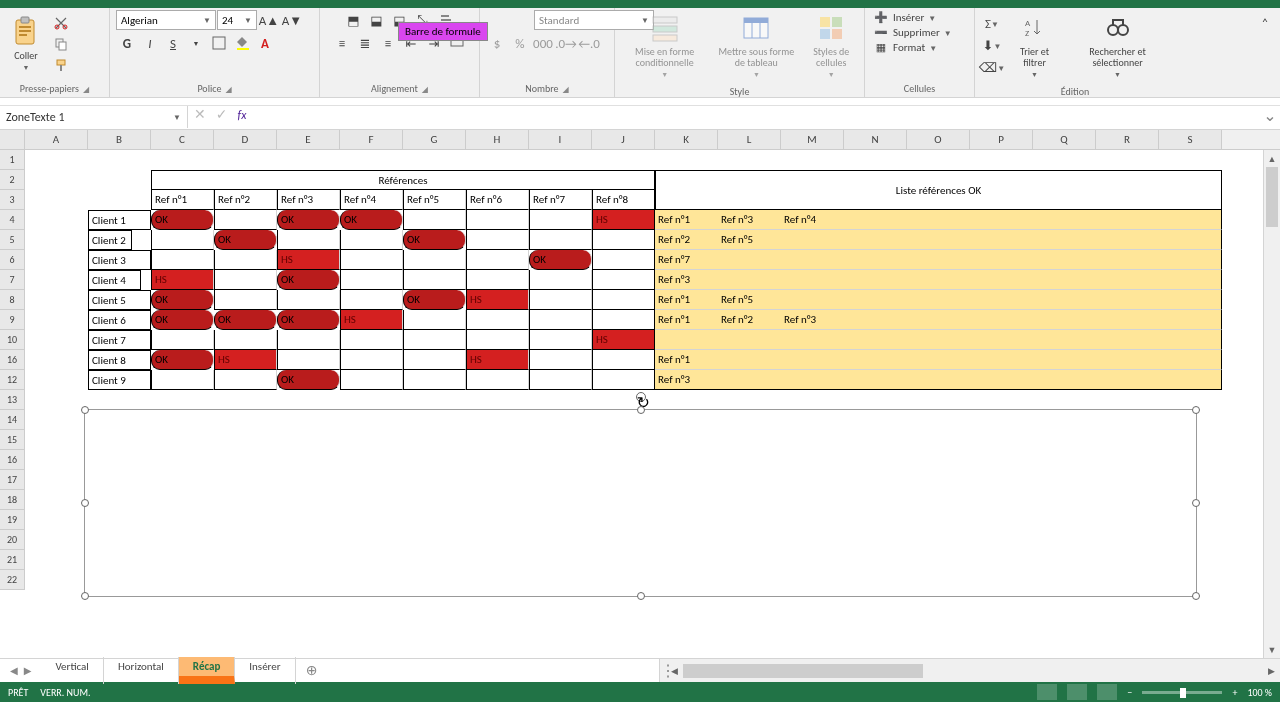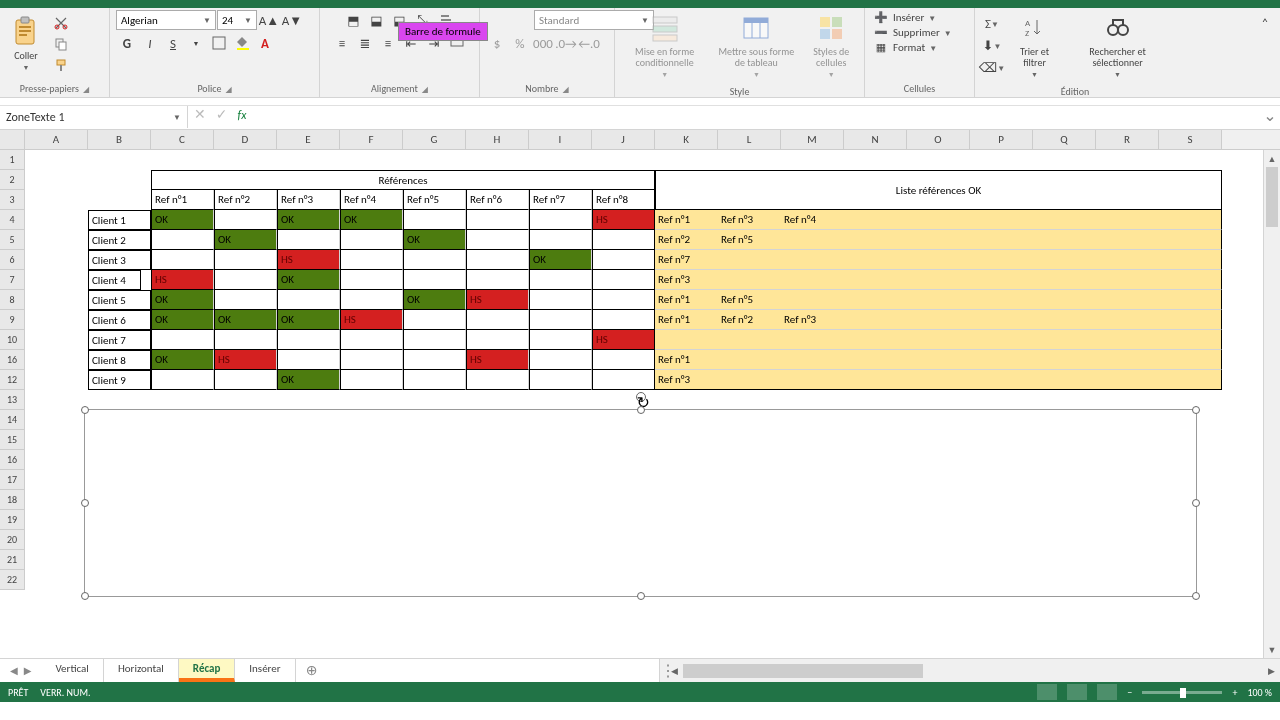--- a/index.html
+++ b/index.html
@@ -27,21 +27,21 @@
 .num-select { width: 120px; height: 20px; border: 1px solid #ababab; background: #fff; font-size: 11px; padding: 0 4px; display: flex; align-items: center; justify-content: space-between; color: #888; margin-left: 48px; }
 .drop-arrow { font-size: 8px; color: #666; }
 
 .cell-menu-row { display: flex; align-items: center; gap: 4px; font-size: 11px; color: #444; padding: 1px 2px; cursor: pointer; }
 .cell-menu-row .mini-icon { width: 16px; text-align: center; }
 
 
 .formula-bar { height: 24px; border-bottom: 1px solid #d4d4d4; display: flex; align-items: flex-start; background: #fff; }
 .name-box { width: 188px; height: 22px; border-right: 1px solid #d4d4d4; display: flex; align-items: center; padding: 0 6px; font-size: 12px; color: #333; justify-content: space-between; }
 .fx-controls { display: flex; align-items: center; padding: 0 6px; gap: 10px; color: #bbb; font-size: 14px; }
-.fx-label { font-style: italic; color: #15803d; font-size: 12px; }
+.fx-label { font-style: italic; color: #4c1d95; font-size: 12px; }
 .formula-input { flex: 1; height: 100%; padding: 0 6px; font-size: 12px; position: relative; }
 .formula-expand { width: 20px; text-align: center; color: #888; cursor: pointer; }
 
 .tooltip { position: absolute; top: 22px; left: 398px; background: #d946ef; border: 1px solid #888; padding: 2px 6px; font-size: 11px; z-index: 10; }
 
 
 .grid-wrap { position: relative; height: 548px; overflow: hidden; }
 .col-headers { display: flex; height: 20px; background: #f0f0f0; border-bottom: 1px solid #ccc; position: sticky; top: 0; }
 .col-headers .corner { width: 25px; border-right: 1px solid #ccc; background: #e8e8e8; }
 .col-h { flex: 0 0 63px; border-right: 1px solid #ccc; text-align: center; font-size: 11px; color: #444; line-height: 20px; background: #e8e8e8; }
@@ -49,21 +49,21 @@
 .sheet-body { position: relative; height: 528px; overflow: hidden; }
 .rows { position: absolute; left: 0; top: 0; }
 .row-h { width: 25px; height: 20px; border-right: 1px solid #ccc; border-bottom: 1px solid #ccc; text-align: center; font-size: 10px; color: #444; line-height: 20px; background: #e8e8e8; }
 
 .cells { position: absolute; left: 25px; top: 0; }
 .cell { position: absolute; height: 20px; border-right: 1px solid #d4d4d4; border-bottom: 1px solid #d4d4d4; font-size: 11px; padding: 0 3px; line-height: 20px; color: #000; overflow: hidden; white-space: nowrap; }
 .b-t { border-top: 1px solid #000 !important; }
 .b-b { border-bottom: 1px solid #000 !important; }
 .b-l { border-left: 1px solid #000 !important; }
 .b-r { border-right: 1px solid #000 !important; }
-.bg-ok { background: #4d7c0f; }
+.bg-ok { background: #b91c1c; border-radius: 9px; }
 .bg-hs { background: #d42020; color: #600000; }
 .bg-cream { background: #ffe699; }
 .center { text-align: center; }
 
 
 .textbox { position: absolute; left: 88px; top: 263px; width: 1105px; height: 180px; background: #4472c4; border: 1px solid #2f528f; display: flex; flex-direction: column; align-items: center; justify-content: center; gap: 36px; }
 .textbox-sel { position: absolute; left: 84px; top: 259px; width: 1113px; height: 188px; border: 1px solid #999; pointer-events: none; }
 .handle { position: absolute; width: 8px; height: 8px; background: #fff; border: 1px solid #666; border-radius: 50%; pointer-events: auto; }
 .rot-handle { position: absolute; width: 10px; height: 10px; background: #fff; border: 1px solid #666; border-radius: 50%; left: calc(50% - 5px); top: -18px; }
 .textbox .line { color: #ffd700; font-family: "Times New Roman", serif; font-weight: bold; letter-spacing: 2px; text-shadow: 1px 1px 0 rgba(0,0,0,0.4); }
@@ -73,21 +73,21 @@
 
 .vscroll { position: absolute; right: 0; top: 0; width: 17px; height: 100%; background: #f0f0f0; border-left: 1px solid #d4d4d4; }
 .vscroll .arr { height: 17px; text-align: center; font-size: 9px; color: #666; line-height: 17px; cursor: pointer; }
 .vscroll .thumb { height: 60px; margin: 0 2px; background: #cdcdcd; }
 
 .hscroll-wrap { height: 24px; display: flex; border-top: 1px solid #d4d4d4; background: #fff; }
 .tabs-area { display: flex; align-items: center; flex: 0 0 660px; border-right: 1px solid #d4d4d4; }
 .tab-nav { display: flex; gap: 6px; padding: 0 10px; color: #888; font-size: 10px; }
 .tab-nav span { cursor: pointer; }
 .sheet-tab { padding: 3px 14px; font-size: 11px; color: #444; border-right: 1px solid #d4d4d4; cursor: pointer; }
-.sheet-tab.active { background: #fef9c3; border-bottom: 4px solid #f97316; color: #217346; font-weight: bold; }
+.sheet-tab.active { background: #fdba74; border-bottom: 8px solid #f97316; color: #217346; font-weight: bold; }
 .add-tab { padding: 0 10px; color: #888; cursor: pointer; font-size: 14px; }
 .hscroll { flex: 1; display: flex; align-items: center; background: #f0f0f0; }
 .hscroll .arr { width: 17px; text-align: center; font-size: 9px; color: #666; cursor: pointer; }
 .hscroll .track { flex: 1; height: 14px; position: relative; }
 .hscroll .thumb { position: absolute; left: 0; width: 240px; height: 14px; background: #cdcdcd; }
 
 
 .status-bar { height: 20px; background: #217346; color: #fff; display: flex; align-items: center; font-size: 10px; padding: 0 8px; justify-content: space-between; }
 .status-left { display: flex; gap: 12px; }
 .status-right { display: flex; gap: 10px; align-items: center; }
@@ -430,21 +430,21 @@
         <div class="cell b-b b-l bg-ok" style="left: 252px; top: 60px; width: 63px;">OK</div>
         <div class="cell b-b b-l bg-ok" style="left: 315px; top: 60px; width: 63px;">OK</div>
         <div class="cell b-b b-l" style="left: 378px; top: 60px; width: 63px;"></div>
         <div class="cell b-b b-l" style="left: 441px; top: 60px; width: 63px;"></div>
         <div class="cell b-b b-l" style="left: 504px; top: 60px; width: 63px;"></div>
         <div class="cell b-b b-l b-r bg-hs" style="left: 567px; top: 60px; width: 63px;">HS</div>
         <div class="cell bg-cream" style="left: 630px; top: 60px; width: 567px; border-right: 1px solid rgb(0, 0, 0);"></div>
         <div class="cell " style="left: 630px; top: 60px; width: 63px; background: transparent; border: none;">Ref n°1</div>
         <div class="cell " style="left: 693px; top: 60px; width: 63px; background: transparent; border: none;">Ref n°3</div>
         <div class="cell " style="left: 756px; top: 60px; width: 63px; background: transparent; border: none;">Ref n°4</div>
-        <div class="cell b-t b-l b-b b-r" style="left: 63px; top: 80px; width: 63px;">Client 2</div>
+        <div class="cell b-t b-l b-b b-r" style="left: 63px; top: 80px; width: 44px;">Client 2</div>
         <div class="cell b-b b-l" style="left: 126px; top: 80px; width: 63px;"></div>
         <div class="cell b-b b-l bg-ok" style="left: 189px; top: 80px; width: 63px;">OK</div>
         <div class="cell b-b b-l" style="left: 252px; top: 80px; width: 63px;"></div>
         <div class="cell b-b b-l" style="left: 315px; top: 80px; width: 63px;"></div>
         <div class="cell b-b b-l bg-ok" style="left: 378px; top: 80px; width: 63px;">OK</div>
         <div class="cell b-b b-l" style="left: 441px; top: 80px; width: 63px;"></div>
         <div class="cell b-b b-l" style="left: 504px; top: 80px; width: 63px;"></div>
         <div class="cell b-b b-l b-r" style="left: 567px; top: 80px; width: 63px;"></div>
         <div class="cell bg-cream" style="left: 630px; top: 80px; width: 567px; border-right: 1px solid rgb(0, 0, 0);"></div>
         <div class="cell " style="left: 630px; top: 80px; width: 63px; background: transparent; border: none;">Ref n°2</div>

